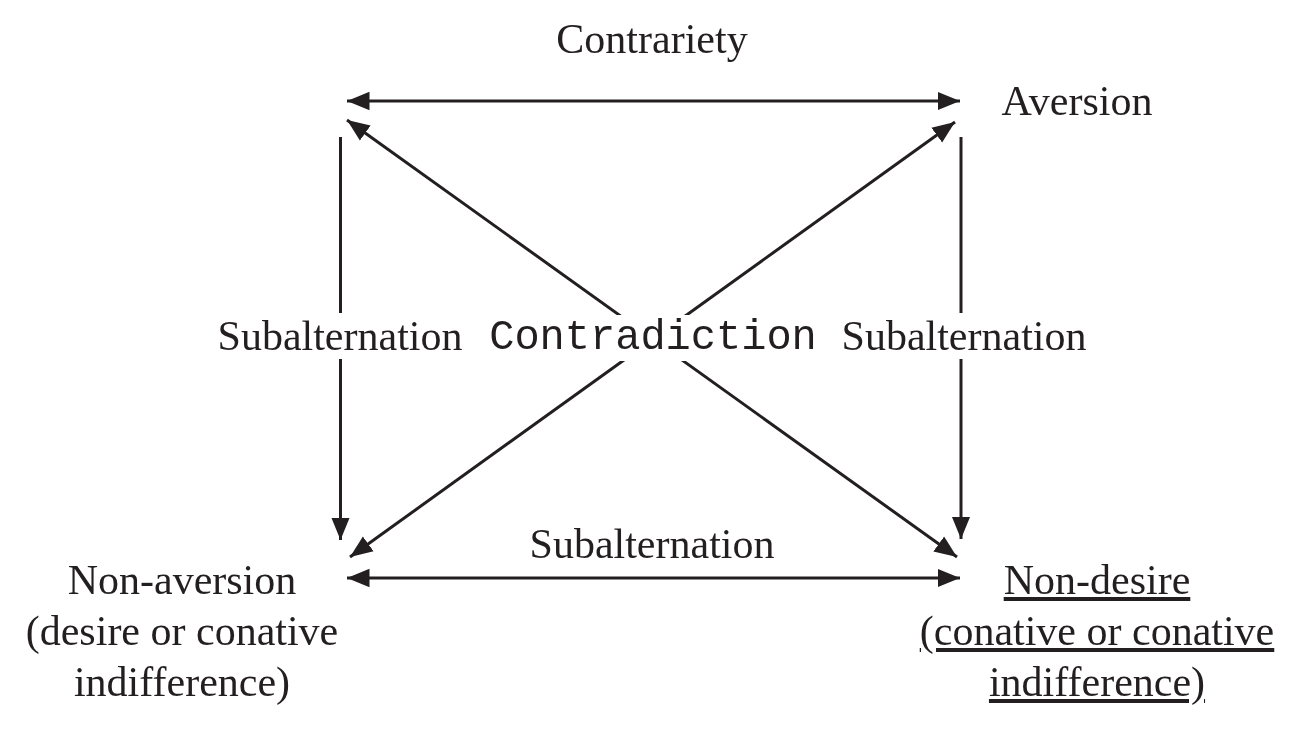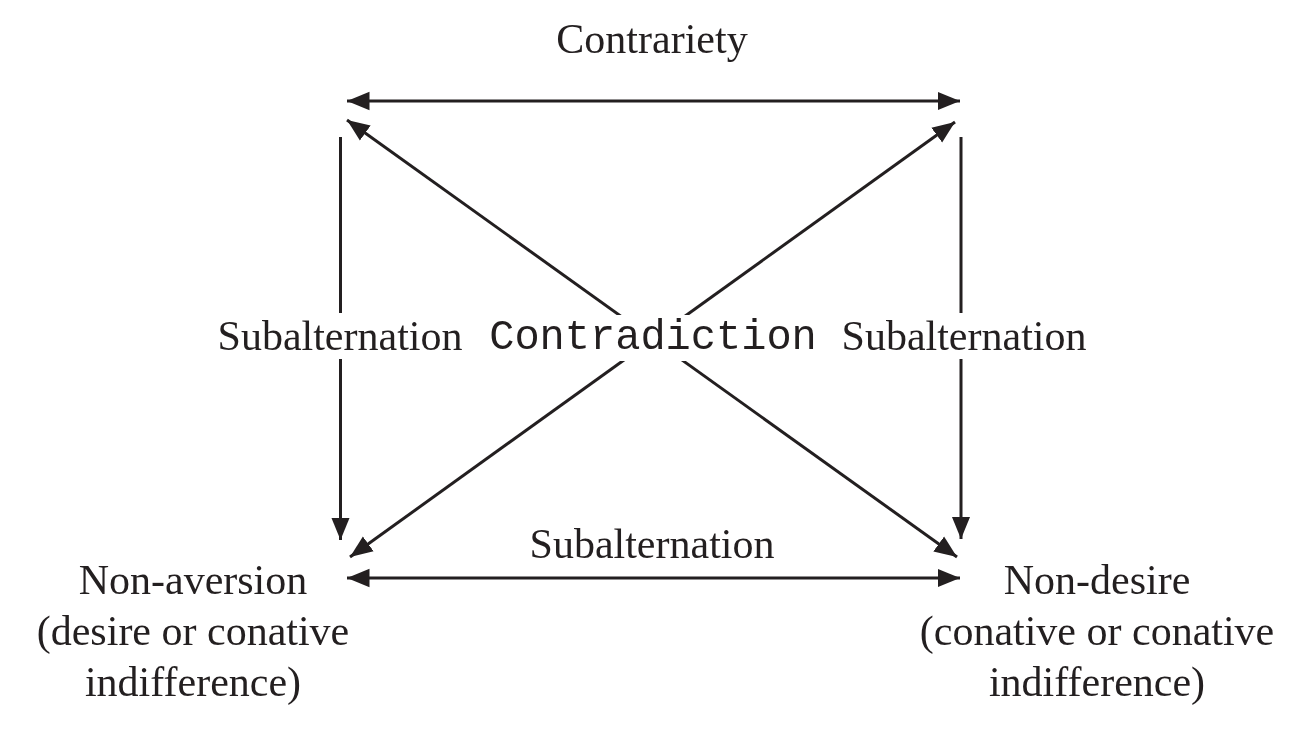--- a/index.html
+++ b/index.html
@@ -54,34 +54,35 @@
     <line x1="949" y1="137" x2="949" y2="539" marker-end="url(#ah)"></line>
 
     <line x1="335" y1="120" x2="945" y2="557" marker-start="url(#ah)" marker-end="url(#ah)"></line>
 
     <line x1="943" y1="122" x2="338" y2="557" marker-start="url(#ah)" marker-end="url(#ah)"></line>
   </svg>
 
   <div class="lbl" style="left:640px; top:18px;">Contrariety</div>
 
 
+  <div class="lbl" style="left:1065px; top:80px;">Aversion</div>
 
   <div class="lbl bg" style="left:328px; top:313px;">Subalternation</div>
 
   <div class="lbl bg" style="left:641px; top:315px;font-family:Liberation Mono, monospace;">Contradiction</div>
 
   <div class="lbl bg" style="left:952px; top:313px;">Subalternation</div>
 
   <div class="lbl" style="left:640px; top:523px;">Subalternation</div>
 
-  <div class="block" style="left:170px; top:555px;margin-left:11px;">
+  <div class="block" style="left:170px; top:555px;">
     <div>Non-aversion</div>
     <div>(desire or conative</div>
     <div>indifference)</div>
   </div>
 
-  <div class="block" style="left:1085px; top:555px;">
+  <div class="block" style="left:1085px; top:555px;text-decoration:underline;">
     <div>Non-desire</div>
     <div>(conative or conative</div>
     <div>indifference)</div>
   </div>
 
 </div>
 
 </body></html>

